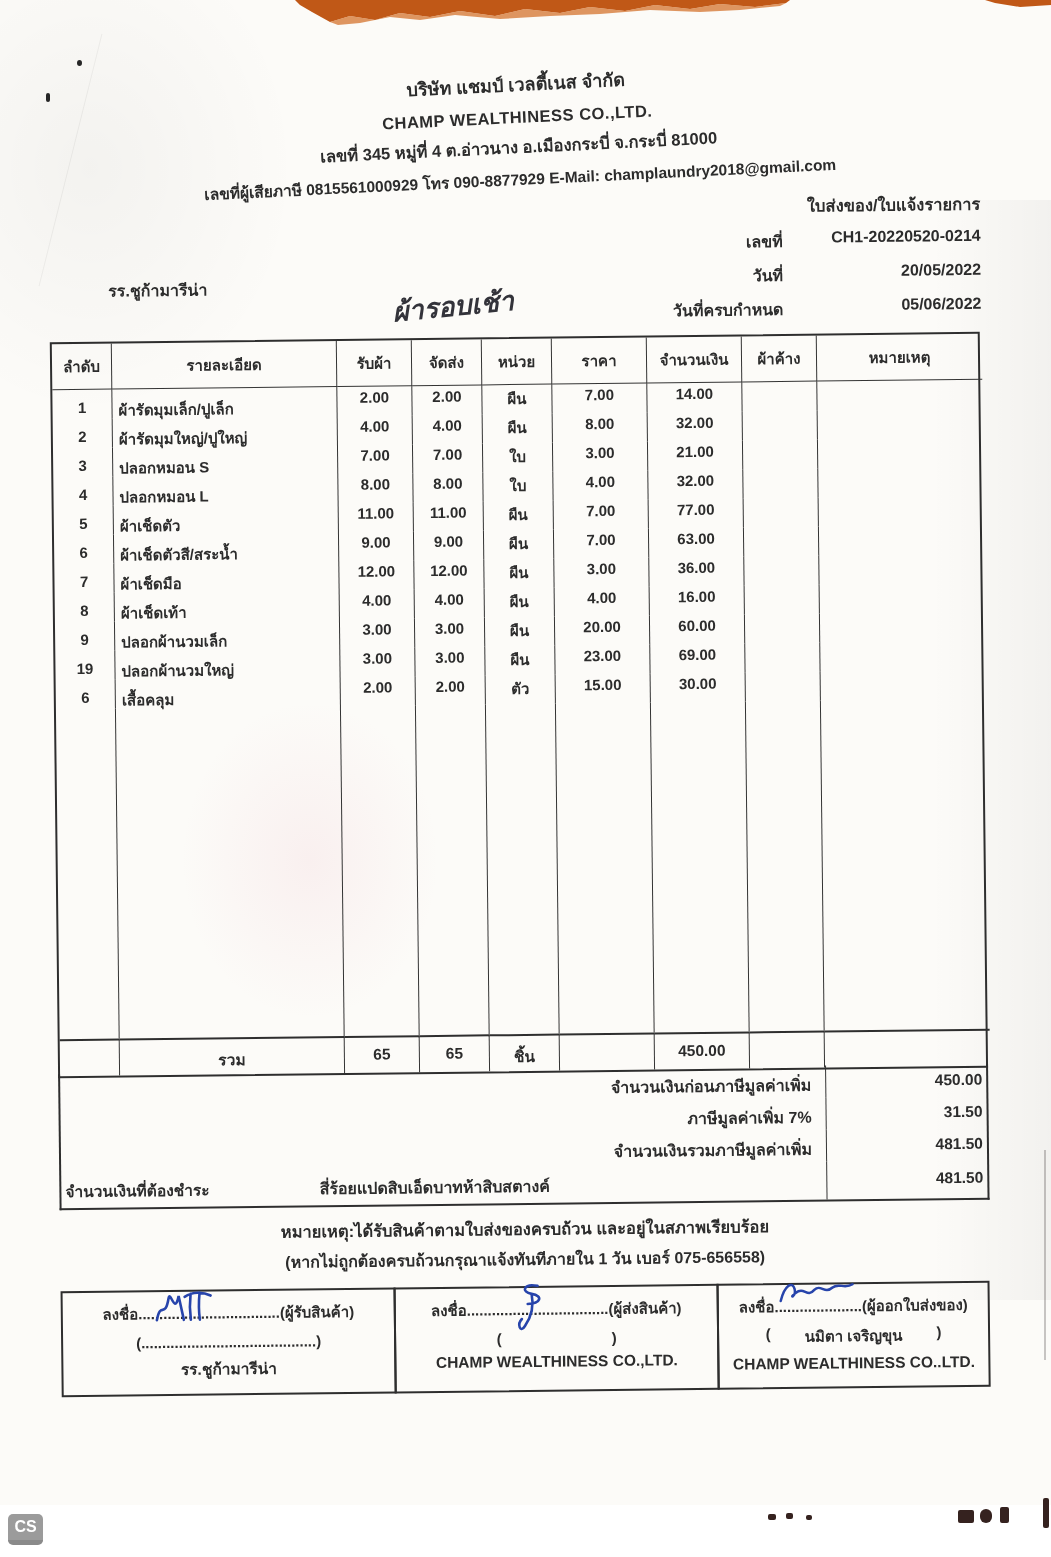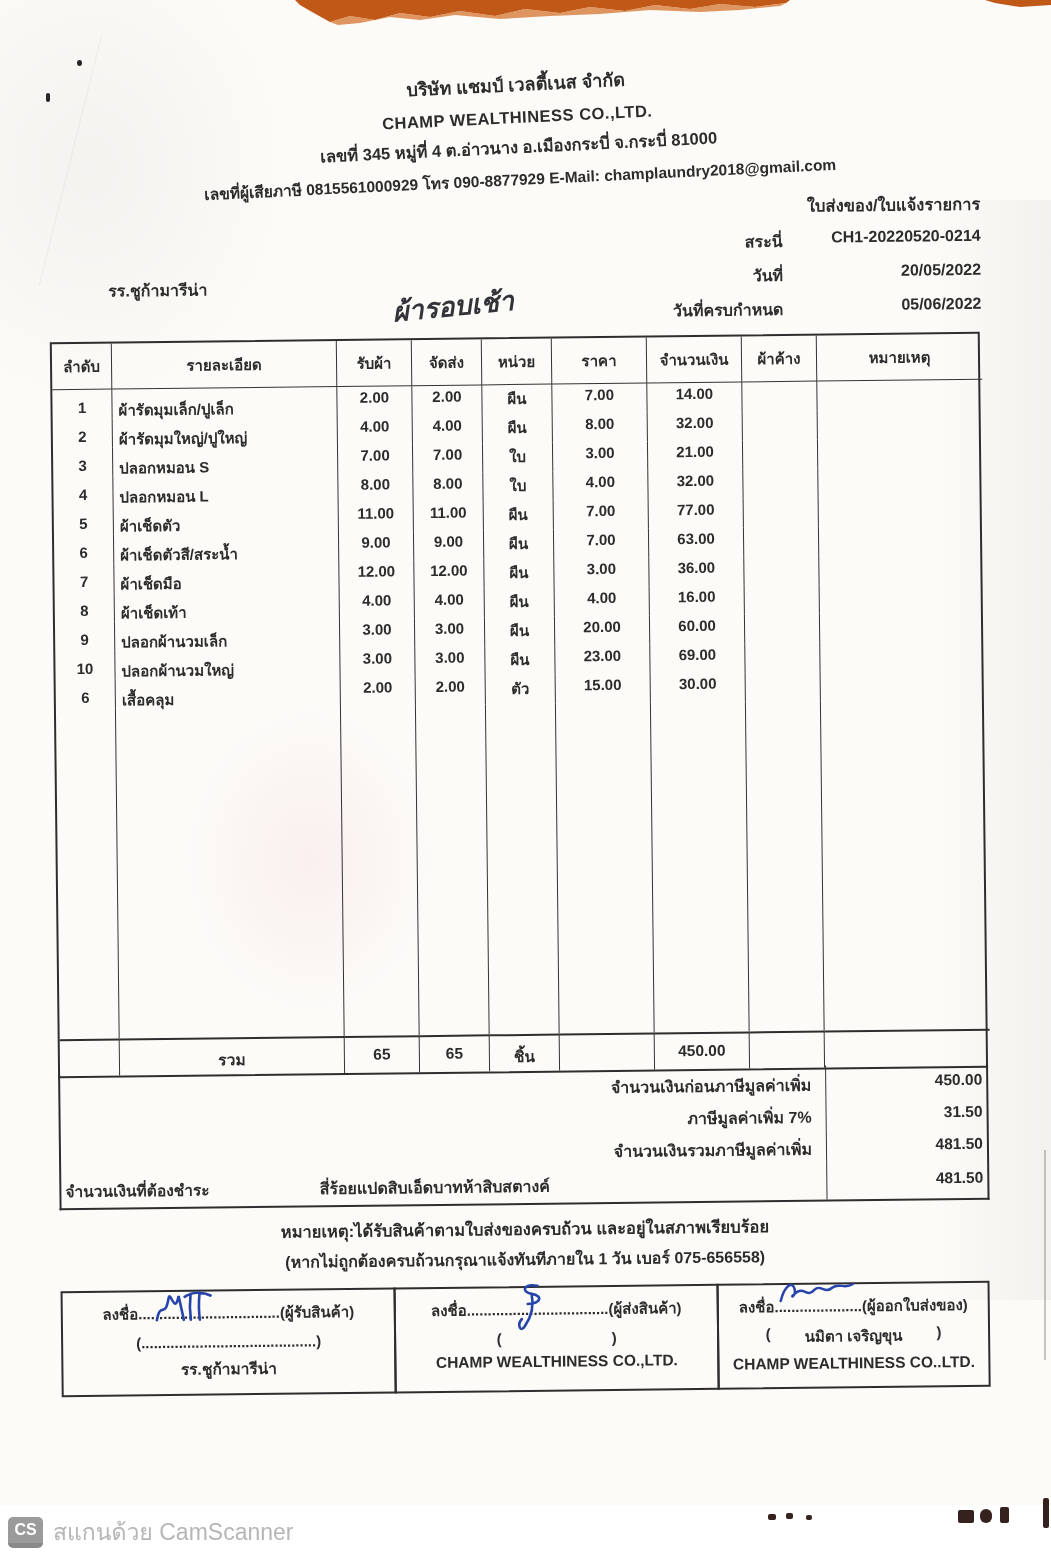--- a/index.html
+++ b/index.html
@@ -108,21 +108,21 @@
   <div class="co-head">
     <div class="l1">บริษัท แชมป์ เวลตี้เนส จำกัด</div>
     <div class="l2">CHAMP WEALTHINESS CO.,LTD.</div>
     <div class="l3">เลขที่ 345 หมู่ที่ 4 ต.อ่าวนาง อ.เมืองกระบี่ จ.กระบี่ 81000</div>
     <div class="l4">เลขที่ผู้เสียภาษี 0815561000929 โทร 090-8877929 E-Mail: champlaundry2018@gmail.com</div>
   </div>
 
   <div class="meta">
     <div class="doc-title">ใบส่งของ/ใบแจ้งรายการ</div>
     <div class="row">
-      <span class="lbl">สระนี่</span>
+      <span class="lbl">เลขที่</span>
       <span class="val">CH1-20220520-0214</span>
     </div>
     <div class="row">
       <span class="lbl">วันที่</span>
       <span class="val">20/05/2022</span>
     </div>
     <div class="row">
       <span class="lbl">วันที่ครบกำหนด</span>
       <span class="val">05/06/2022</span>
     </div>
@@ -237,21 +237,21 @@
       <div class="c desc">ปลอกผ้านวมเล็ก</div>
       <div class="c">3.00</div>
       <div class="c">3.00</div>
       <div class="c">ผืน</div>
       <div class="c">20.00</div>
       <div class="c">60.00</div>
       <div class="c"></div>
       <div class="c lastc"></div>
     </div>
     <div class="trow item">
-      <div class="c no">10</div>
+      <div class="c no">19</div>
       <div class="c desc">ปลอกผ้านวมใหญ่</div>
       <div class="c">3.00</div>
       <div class="c">3.00</div>
       <div class="c">ผืน</div>
       <div class="c">23.00</div>
       <div class="c">69.00</div>
       <div class="c"></div>
       <div class="c lastc"></div>
     </div>
     <div class="trow item">
@@ -371,14 +371,13 @@
 <div class="mark" style="left:768px; top:1514px; width:8px; height:6px;"></div>
 <div class="mark" style="left:786px; top:1513px; width:7px; height:6px;"></div>
 <div class="mark" style="left:806px; top:1515px; width:6px; height:5px;"></div>
 <div class="mark" style="left:958px; top:1510px; width:16px; height:13px;"></div>
 <div class="mark" style="left:980px; top:1509px; width:12px; height:14px; border-radius:6px;"></div>
 <div class="mark" style="left:1000px; top:1507px; width:9px; height:16px;"></div>
 <div class="mark" style="left:1043px; top:1498px; width:6px; height:30px;"></div>
 
 <div class="cam-bar">
   <div class="cam-badge">CS</div>
-  <div class="cam-text">สแกนด้วย CamScanner</div>
 </div>
 
 </body></html>

